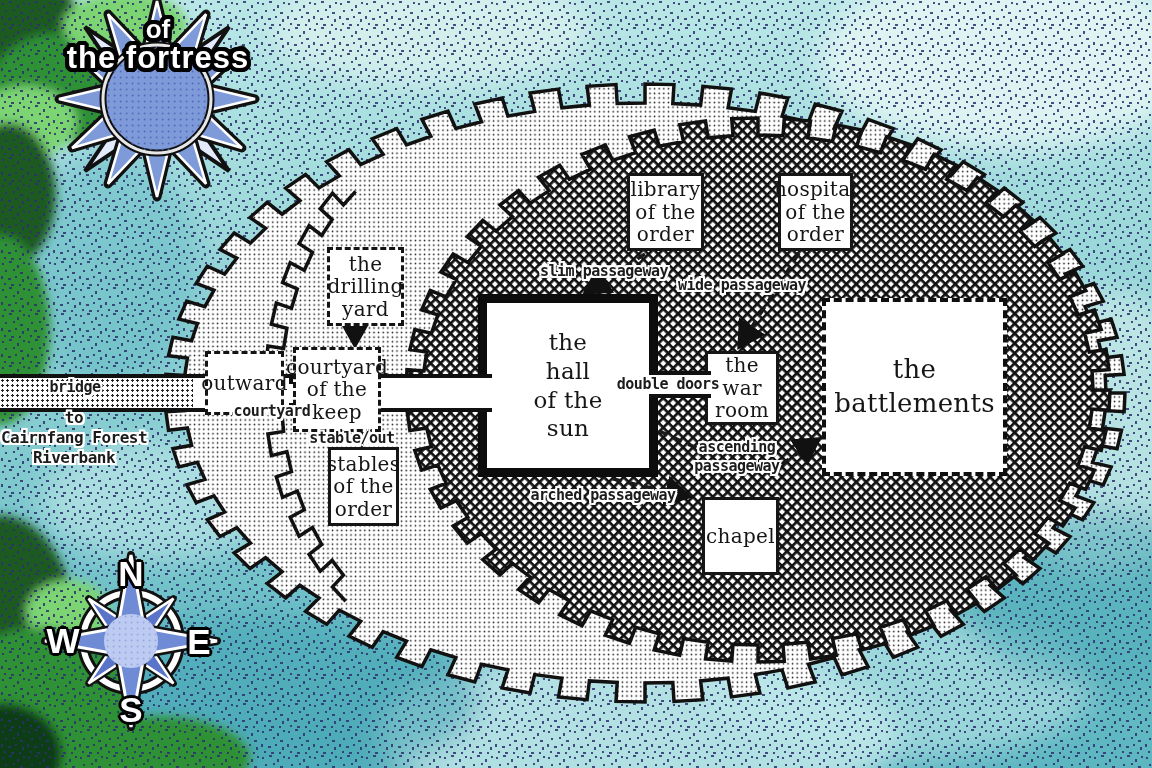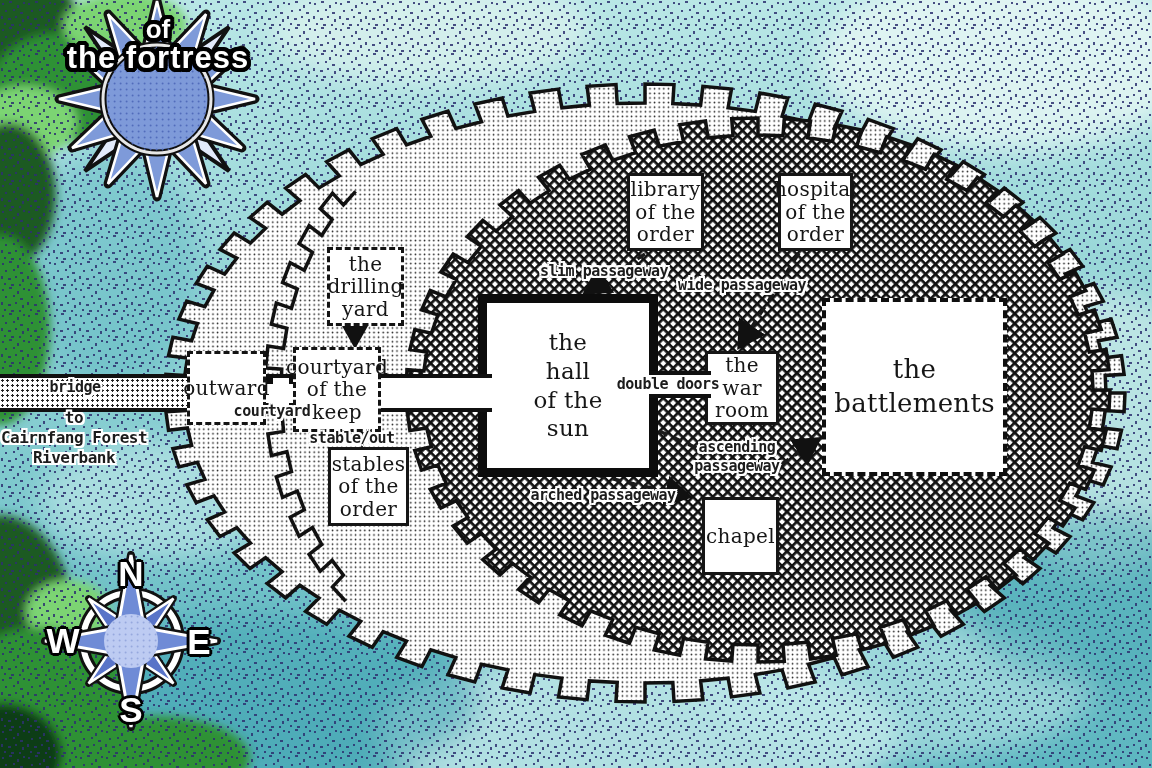--- a/index.html
+++ b/index.html
@@ -27,26 +27,26 @@
   #room-hall{border:9px solid #0c0c0c;z-index:10;}
   #room-hall span{font-size:23px;line-height:1.25;}
   #room-war{z-index:10;}
   #room-battlements{border:4.5px dashed #0f0f0f;}
   #room-battlements span{font-size:26px;line-height:1.3;}
 
   #room-library   {left:627px;top:173px;width:77px;height:78px;}
   #room-hospital  {left:778px;top:173px;width:75px;height:78px;}
   #room-drilling  {left:327px;top:247px;width:77px;height:79px;}
   #room-courtyard {left:293px;top:347px;width:88px;height:85px;}
-  #room-outward   {left:187px;top:351px;width:79px;height:74px;}
+  #room-outward   {left:205px;top:351px;width:79px;height:64px;}
   #room-hall      {left:478px;top:294px;width:180px;height:183px;}
   #room-war       {left:705px;top:351px;width:74px;height:74px;}
   #room-battlements{left:822px;top:298px;width:185px;height:178px;}
   #room-chapel    {left:702px;top:497px;width:77px;height:78px;}
-  #room-stables   {left:328px;top:447px;width:81px;height:79px;}
+  #room-stables   {left:328px;top:447px;width:71px;height:79px;}
 
   
   .corridor{
     position:absolute;box-sizing:border-box;background:#fff;
     border-top:4px solid #101010;border-bottom:4px solid #101010;z-index:20;
   }
   #corridor-main{left:193px;top:374px;width:299px;height:38px;}
   #corridor-war {left:649px;top:371px;width:62px;height:27px;}
   #bridge{
     position:absolute;left:0;top:374px;width:200px;height:38px;z-index:5;

